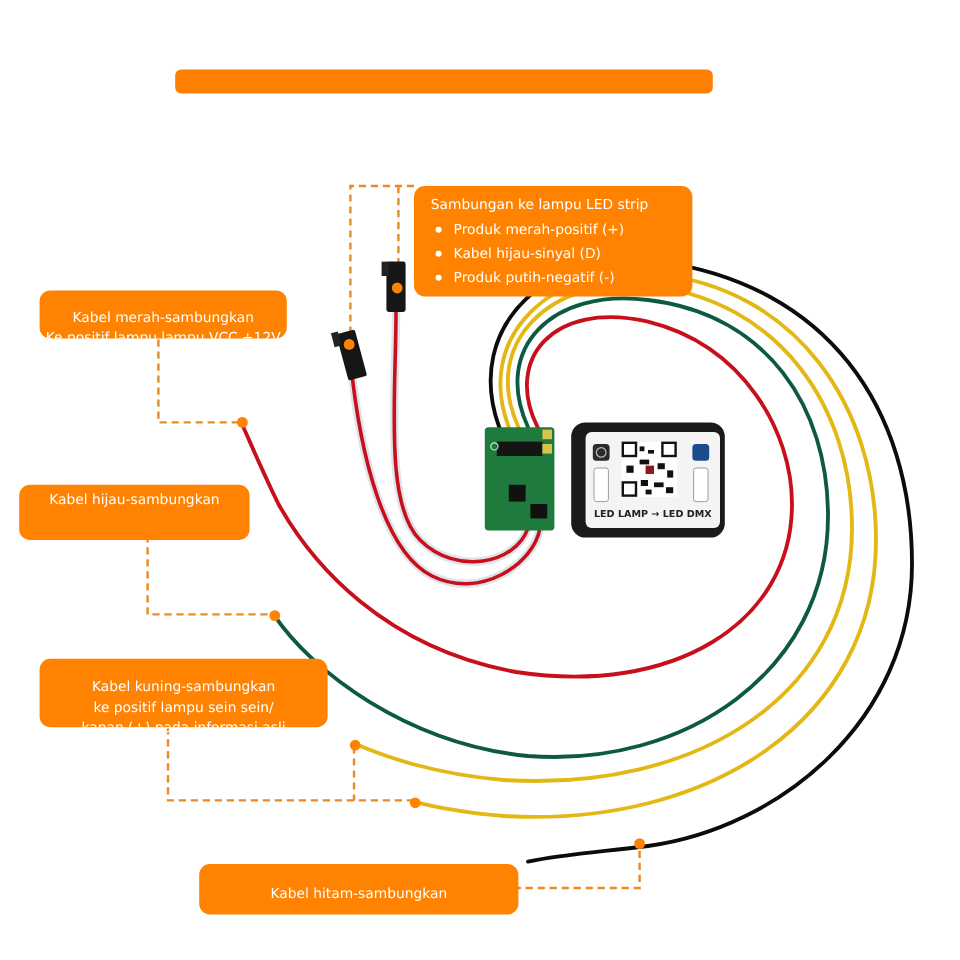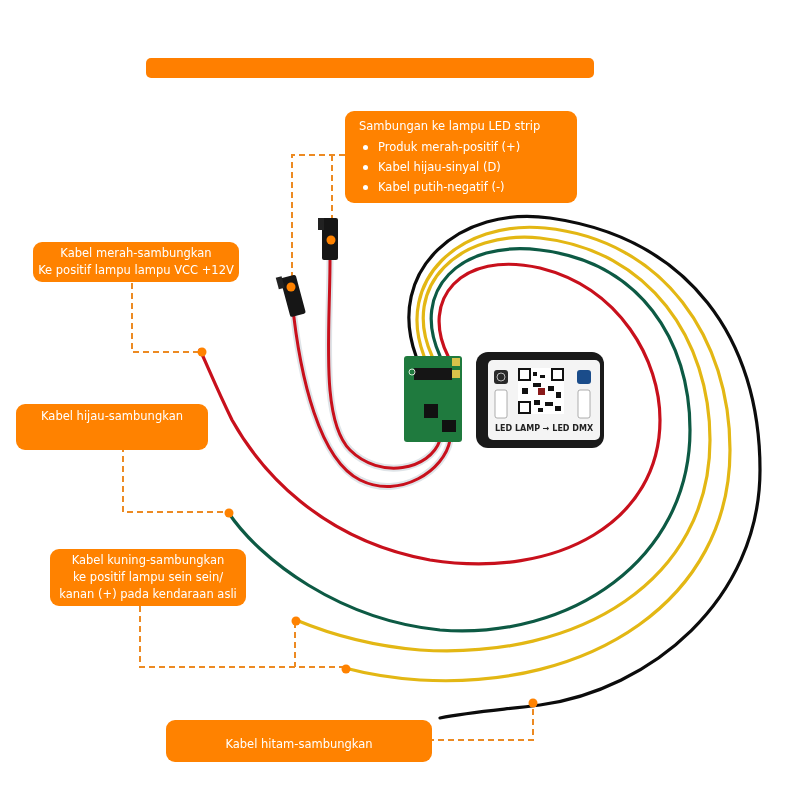--- a/index.html
+++ b/index.html
@@ -5,21 +5,21 @@
   html, body { margin: 0; padding: 0; }
   body { width: 800px; height: 800px; background: #ffffff; position: relative; overflow: hidden;
          font-family: "DejaVu Sans", "Liberation Sans", sans-serif; }
   .title-wrap { position: absolute; left: 0; top: 10px; width: 800px; height: 70px; }
   .title-bar { position: absolute; left: 146px; top: 48px; width: 448px; height: 20px; background: #ff7f00; border-radius: 5px; }
   .title { position: absolute; left: 0; width: 800px; top: 4px; text-align: center; font-weight: bold;
            font-size: 44px; color: #000; letter-spacing: 0.5px; }
   svg.scene { position: absolute; left: 0; top: 0; width: 800px; height: 800px; }
   .callout { position: absolute; background: #ff8200; color: #fff; border-radius: 9px; font-size: 11.5px;
              line-height: 17px; text-align: center; box-sizing: border-box; }
-  .callout.list { text-align: left; padding: 7px 12px 22px 14px; }
+  .callout.list { text-align: left; padding: 7px 12px 22px 14px; margin-top: 44px; }
   .callout .line { display: block; white-space: nowrap; }
   .callout .bullet-row { display: flex; align-items: center; white-space: nowrap; margin-left: 4px; line-height: 20px; }
   .callout .bullet { width: 5px; height: 5px; border-radius: 50%; background: #fff; margin-right: 10px; flex: none; }
 </style>
 </head>
 <body>
 
 <div class="title-wrap">
   <div class="title-bar"></div>
 </div>
@@ -130,34 +130,34 @@
   <div class="bullet-row">
       <span class="bullet"></span>
       <span>Produk merah-positif (+)</span>
     </div>
   <div class="bullet-row">
       <span class="bullet"></span>
       <span>Kabel hijau-sinyal (D)</span>
     </div>
   <div class="bullet-row">
       <span class="bullet"></span>
-      <span>Kabel putih-negatif (-)</span>
+      <span>Produk putih-negatif (-)</span>
     </div>
 </div>
 
-<div class="callout" style="left:33px; top:242px; width:206px; height:40px; padding-top:3px;">
+<div class="callout" style="left:33px; top:242px; width:206px; height:40px; padding-top:14px;">
   <span class="line">Kabel merah-sambungkan</span>
   <span class="line">Ke positif lampu lampu VCC +12V</span>
 </div>
 
 <div class="callout" style="left:16px; top:404px; width:192px; height:46px; padding-top:4px;">
   <span class="line">Kabel hijau-sambungkan</span>
 </div>
 
-<div class="callout" style="left:50px; top:549px; width:196px; height:57px; padding-top:3px;">
+<div class="callout" style="left:33px; top:549px; width:240px; height:57px; padding-top:15px;">
   <span class="line">Kabel kuning-sambungkan</span>
   <span class="line">ke positif lampu sein sein/</span>
-  <span class="line">kanan (+) pada kendaraan asli</span>
+  <span class="line">kanan (+) pada informasi asli</span>
 </div>
 
 <div class="callout" style="left:166px; top:720px; width:266px; height:42px; padding-top:16px;">
   <span class="line">Kabel hitam-sambungkan</span>
 </div>
 
 </body></html>

